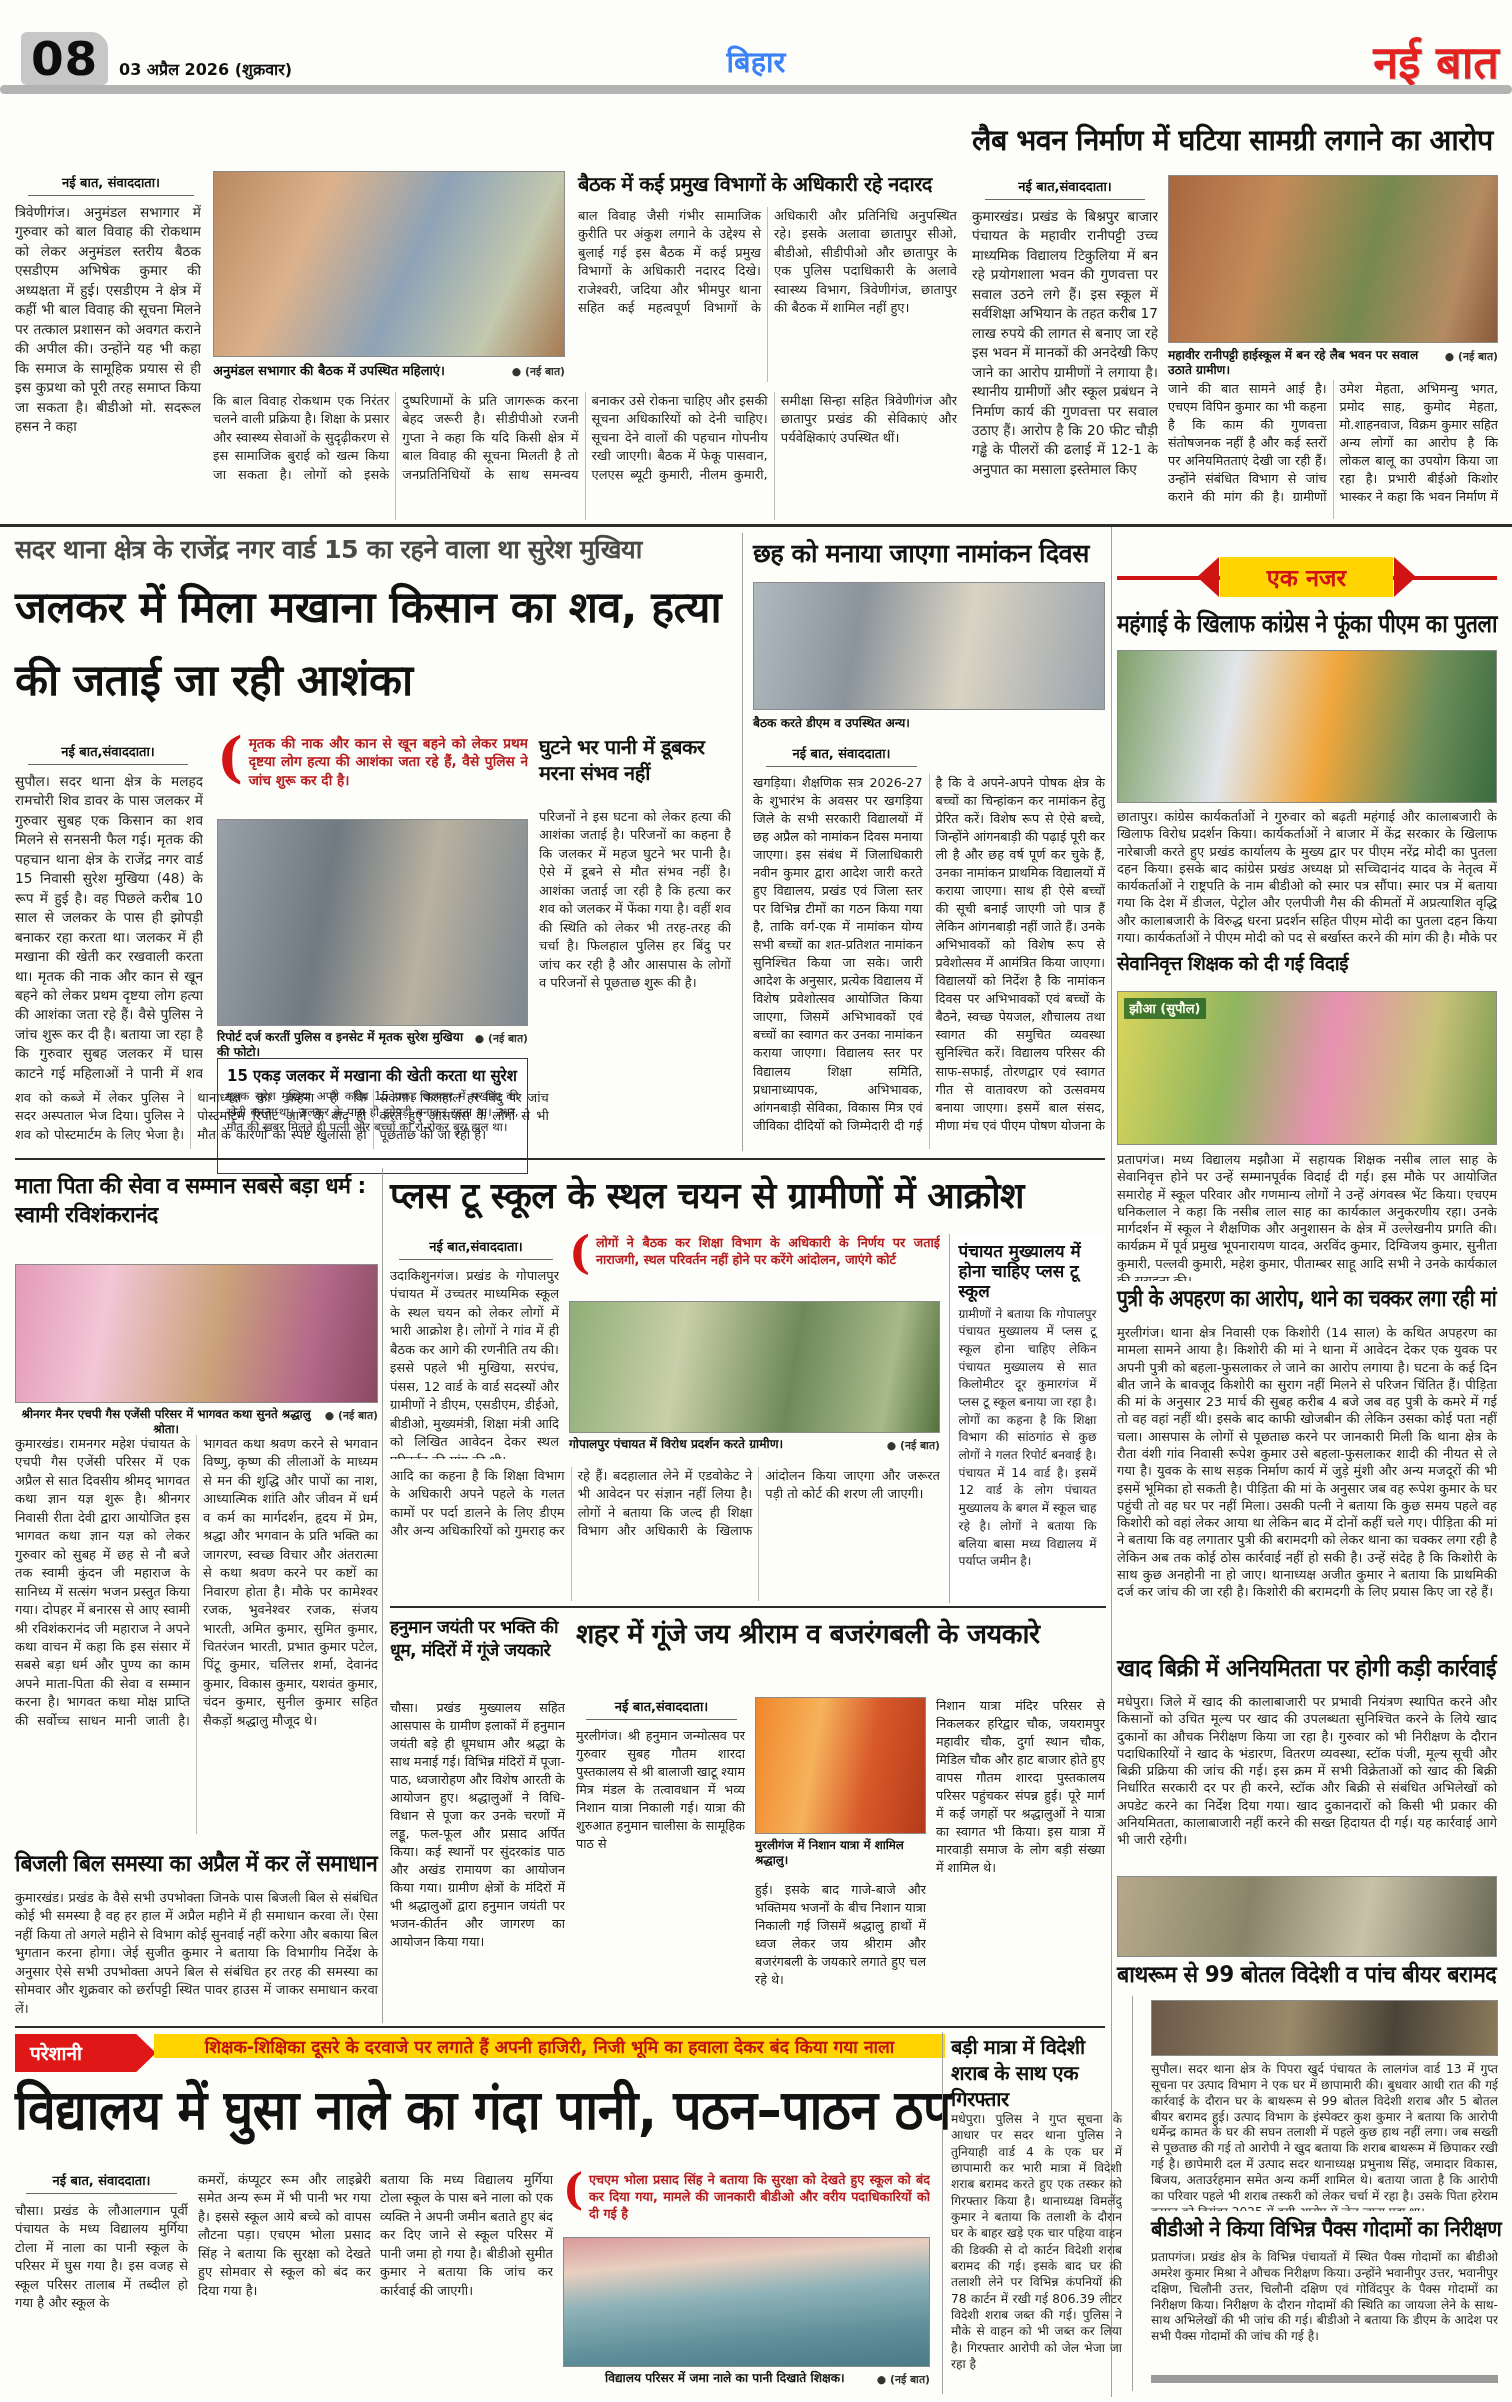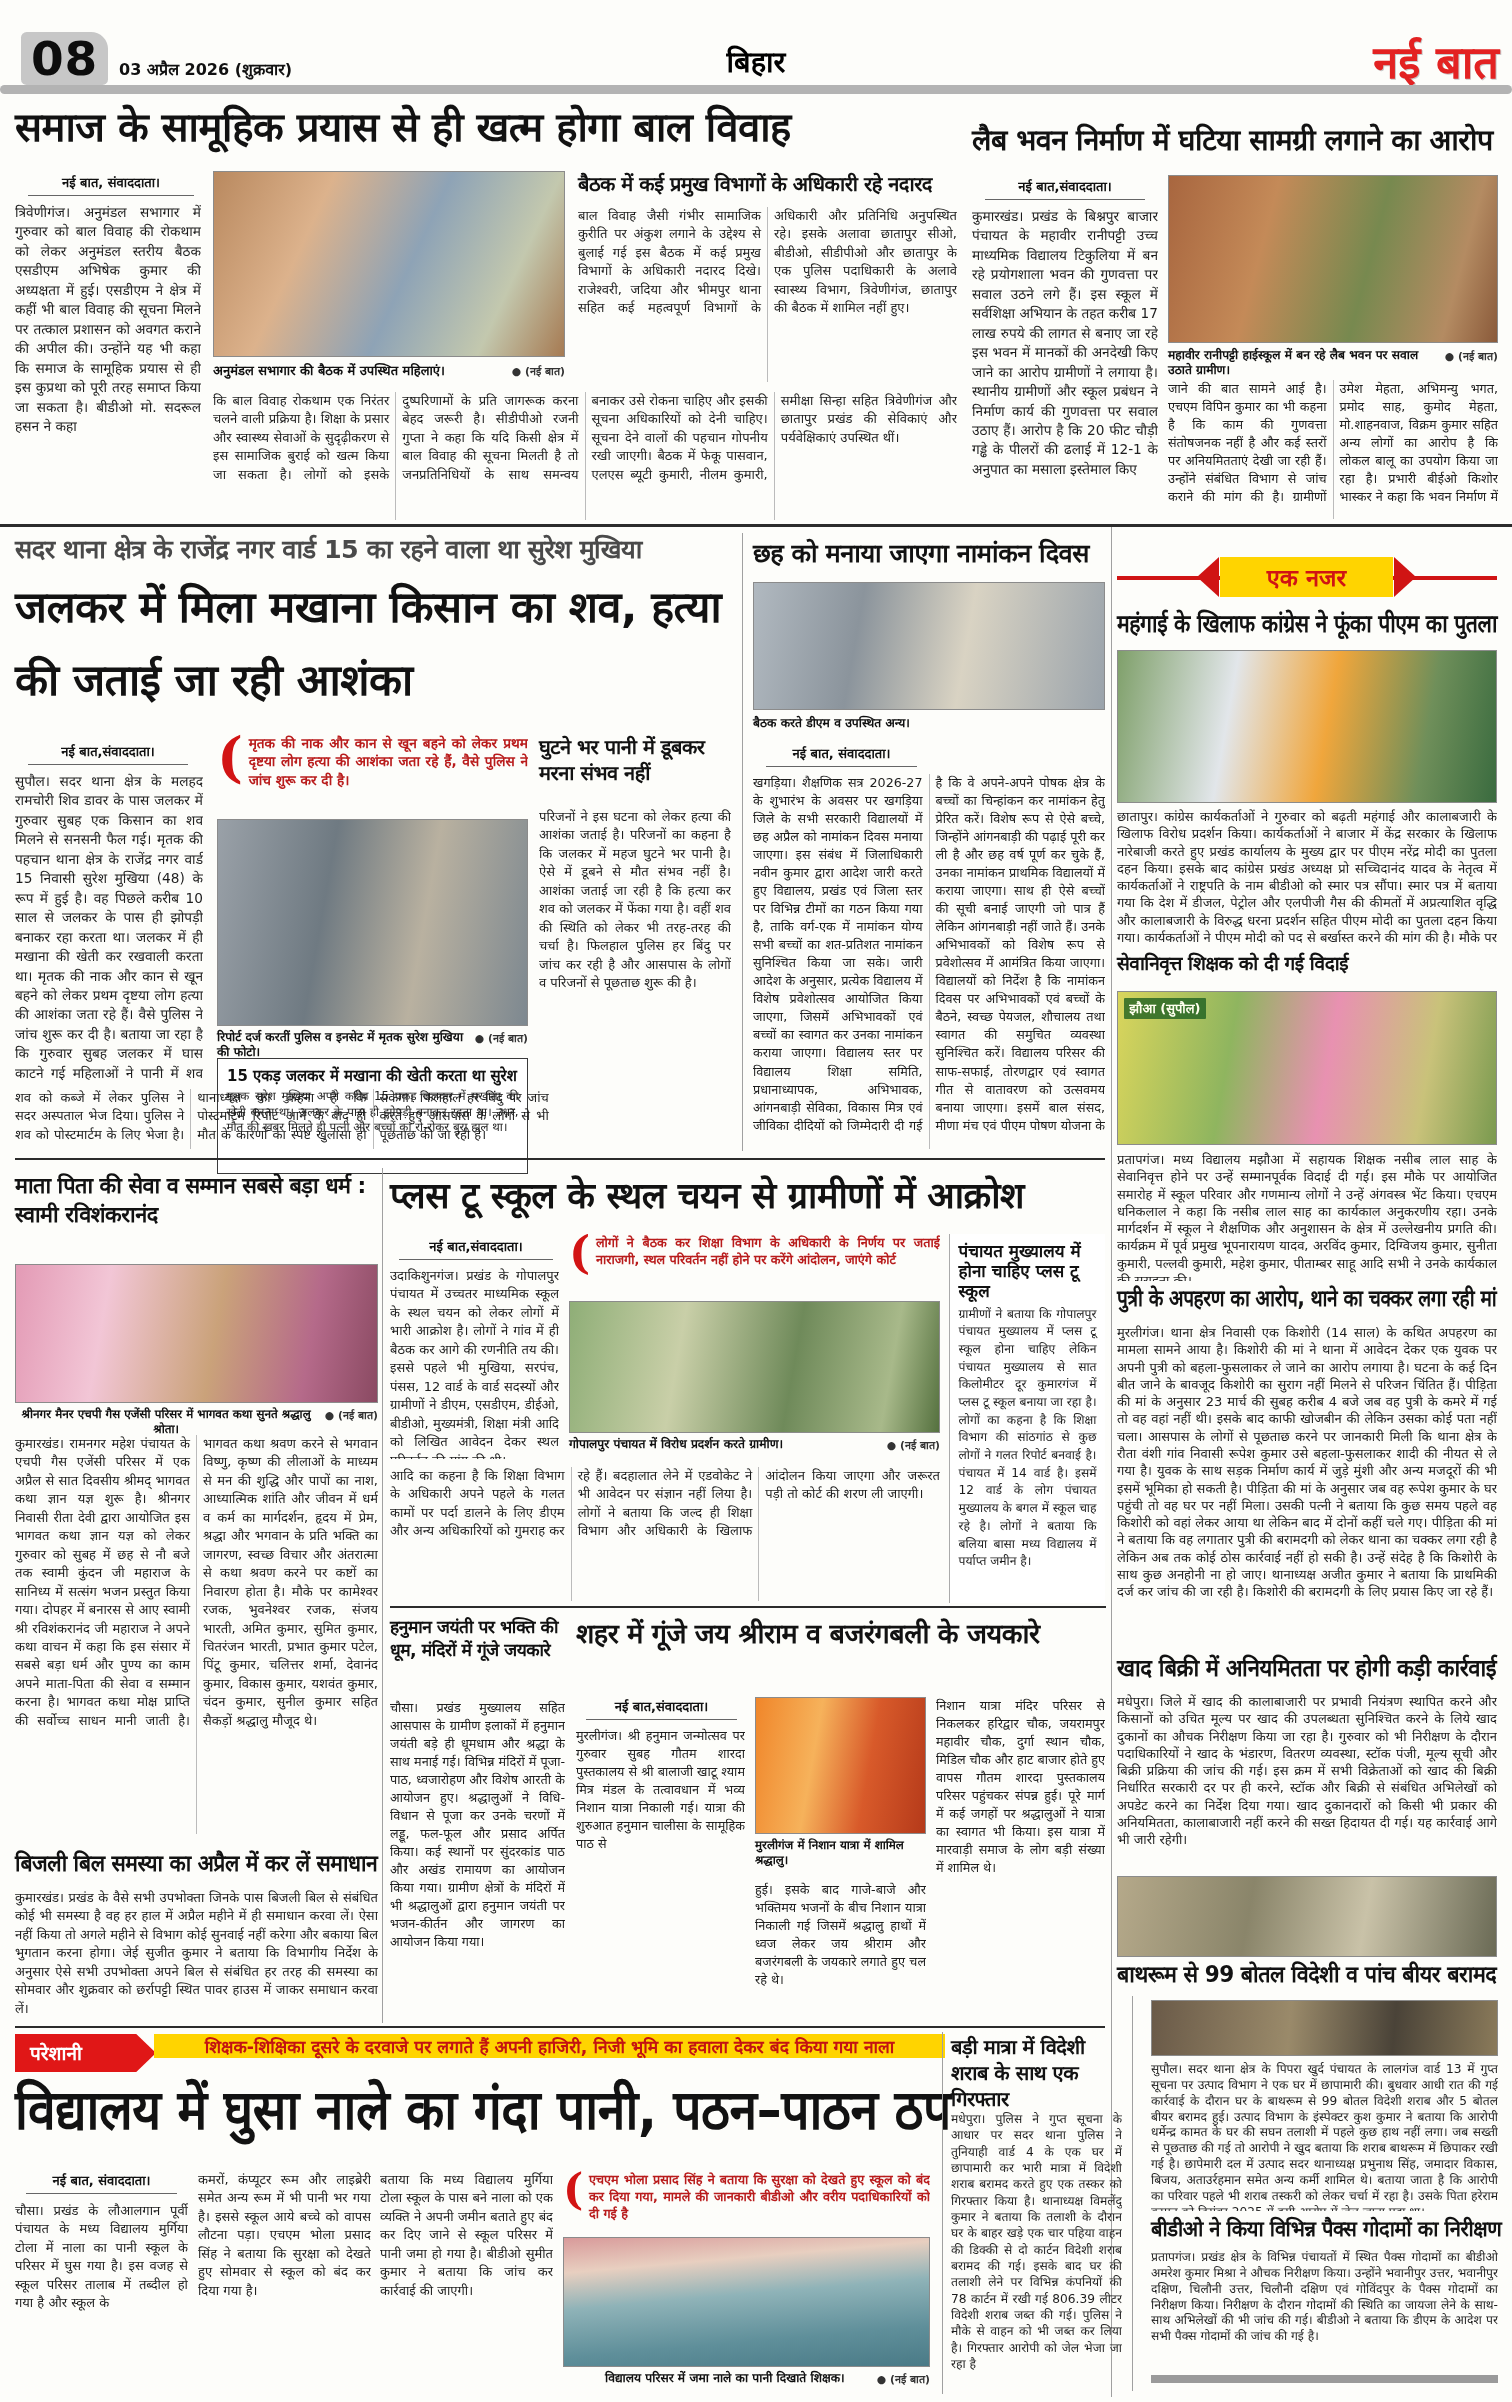--- a/index.html
+++ b/index.html
@@ -18,21 +18,21 @@
   .vr{background:#a0a0a0;width:0.9px;}
   .cols2{column-count:2;column-gap:13px;column-rule:0.9px solid #bbb;}
   .cols3{column-count:3;column-gap:13px;column-rule:0.9px solid #bbb;}
   .cols4{column-count:4;column-gap:13px;column-rule:0.9px solid #bbb;}
   .quote{display:flex;gap:5.6px;align-items:flex-start;}
   .quote .br{color:#d21414;font-size:55px;font-weight:700;line-height:.85;font-family:"DejaVu Serif",serif;}
   .quote .qt{font-weight:700;font-size:13.7px;line-height:1.35;color:#b91c1c;text-align:justify;}
   .box{border:1.9px solid #3a3a3a;padding:6.6px 8.5px;background:#fff;}
   .boxhead{font-weight:800;font-size:16px;color:#111;margin-bottom:3.8px;line-height:1.2;}
   .boxtext{font-size:11.8px;line-height:1.35;text-align:justify;}
-  .red{color:#000000;}
+  .red{color:#3b82f6;}
   .pgnumbox{background:#c7c7c7;border-radius:5.6px 17px 5.6px 5.6px;display:flex;align-items:center;justify-content:center;}
   .pgnum{font-size:47px;font-weight:900;color:#0d0d0d;letter-spacing:0.9px;}
   .masthead{font-size:45px;font-weight:900;color:#e32222;text-shadow:0.9px 0.9px 0 #c9c9c9;}
   .nazar{background:#ffd400;color:#d01414;font-weight:900;font-size:23.5px;display:flex;align-items:center;justify-content:center;}
   .nazar:before{content:"";position:absolute;left:-22.6px;top:0;border-top:20px solid transparent;border-bottom:20px solid transparent;border-right:22.6px solid #d01414;}
   .nazar:after{content:"";position:absolute;right:-22.6px;top:0;border-top:20px solid transparent;border-bottom:20px solid transparent;border-left:22.6px solid #d01414;}
   .tag{background:#e01717;color:#fff;font-weight:800;font-size:19px;display:flex;align-items:center;padding-left:15px;
        clip-path:polygon(0 0,86% 0,100% 50%,86% 100%,0 100%);}
   .strip{background:#ffd400;color:#c31212;font-weight:800;font-size:17.4px;display:flex;align-items:center;justify-content:center;}
   .plabel{position:absolute;left:5.6px;top:5.6px;background:rgba(20,90,30,.75);color:#ffe;font-weight:700;font-size:13px;padding:1.9px 5.6px;border-radius:1px;}
@@ -43,21 +43,20 @@
 <div id="paper">
 
   <div class="abs pgnumbox" style="left:21px;top:32px;width:87px;height:53px;">
     <span class="pgnum">08</span>
   </div>
   <div class="abs" style="left:119px;top:58px;width:282px;font-weight:700;font-size:16px;color:#111;">03 अप्रैल 2026 (शुक्रवार)</div>
   <div class="abs red" style="left:659px;top:41px;width:194px;text-align:center;font-size:29px;font-weight:900;">बिहार</div>
   <div class="abs masthead" style="left:1224px;top:30px;width:275px;text-align:right;">नई बात</div>
   <div class="abs" style="left:0;top:85px;width:1512px;height:8.5px;background:#b3b3b3;border-radius:4.7px;"></div>
 
-  <div class="abs hl fit" style="left:15px;top:104px;width:942px;font-size:40px;">समाज के सामूहिक प्रयास से ही खत्म होगा बाल विवाह</div>
   <div class="abs by" style="left:28px;top:173px;width:166px;">नई बात, संवाददाता।</div>
   <div class="abs bd" style="left:15px;top:203px;width:186px;height:315px;">त्रिवेणीगंज। अनुमंडल सभागार में गुरुवार को बाल विवाह की रोकथाम को लेकर अनुमंडल स्तरीय बैठक एसडीएम अभिषेक कुमार की अध्यक्षता में हुई। एसडीएम ने क्षेत्र में कहीं भी बाल विवाह की सूचना मिलने पर तत्काल प्रशासन को अवगत कराने की अपील की। उन्होंने यह भी कहा कि समाज के सामूहिक प्रयास से ही इस कुप्रथा को पूरी तरह समाप्त किया जा सकता है। बीडीओ मो. सदरूल हसन ने कहा</div>
   <div class="abs photo" style="left:213px;top:171px;width:352px;height:186px;background:linear-gradient(115deg,#b9895f 0%,#dcb28c 28%,#8ea3b6 55%,#c3c8ae 80%,#a67a52 100%);"></div>
   <div class="abs caprow" style="left:213px;top:363px;width:352px;">
     <span class="cap">अनुमंडल सभागार की बैठक में उपस्थित महिलाएं।</span>
     <span class="credit">● (नई बात)</span>
   </div>
   <div class="abs hl fit" style="left:578px;top:173px;width:379px;font-size:20px;">बैठक में कई प्रमुख विभागों के अधिकारी रहे नदारद</div>
   <div class="abs bd cols2" style="left:578px;top:207px;width:379px;height:175px;font-size:13px;">बाल विवाह जैसी गंभीर सामाजिक कुरीति पर अंकुश लगाने के उद्देश्य से बुलाई गई इस बैठक में कई प्रमुख विभागों के अधिकारी नदारद दिखे। राजेश्वरी, जदिया और भीमपुर थाना सहित कई महत्वपूर्ण विभागों के अधिकारी और प्रतिनिधि अनुपस्थित रहे। इसके अलावा छातापुर सीओ, बीडीओ, सीडीपीओ और छातापुर के एक पुलिस पदाधिकारी के अलावे स्वास्थ्य विभाग, त्रिवेणीगंज, छातापुर की बैठक में शामिल नहीं हुए।</div>
   <div class="abs bd cols4" style="left:213px;top:392px;width:744px;height:128px;font-size:13px;">कि बाल विवाह रोकथाम एक निरंतर चलने वाली प्रक्रिया है। शिक्षा के प्रसार और स्वास्थ्य सेवाओं के सुदृढ़ीकरण से इस सामाजिक बुराई को खत्म किया जा सकता है। लोगों को इसके दुष्परिणामों के प्रति जागरूक करना बेहद जरूरी है। सीडीपीओ रजनी गुप्ता ने कहा कि यदि किसी क्षेत्र में बाल विवाह की सूचना मिलती है तो जनप्रतिनिधियों के साथ समन्वय बनाकर उसे रोकना चाहिए और इसकी सूचना अधिकारियों को देनी चाहिए। सूचना देने वालों की पहचान गोपनीय रखी जाएगी। बैठक में फेकू पासवान, एलएस ब्यूटी कुमारी, नीलम कुमारी, समीक्षा सिन्हा सहित त्रिवेणीगंज और छातापुर प्रखंड की सेविकाएं और पर्यवेक्षिकाएं उपस्थित थीं।</div>

